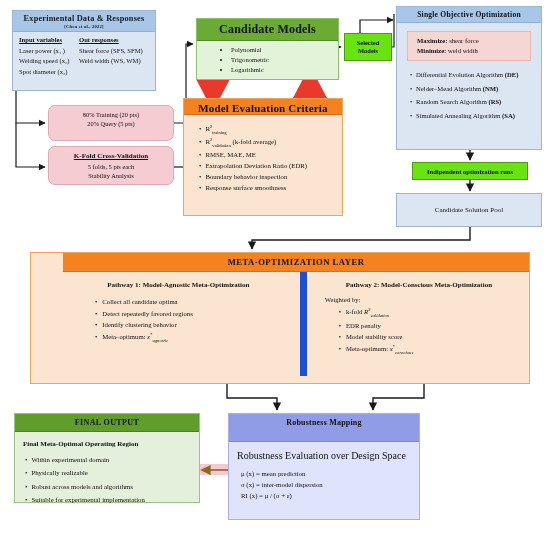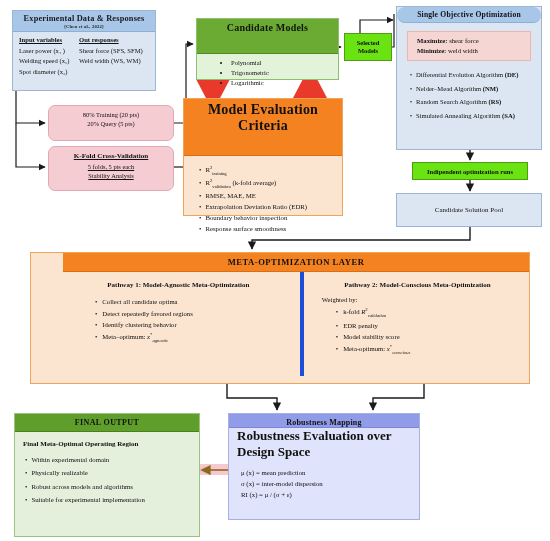--- a/index.html
+++ b/index.html
@@ -67,33 +67,33 @@
     border: 1px solid #e3a9b3;
     border-radius: 7px;
     text-align: center;
     font-size: 6.4px;
     color: #111;
     padding-top: 4px;
     line-height: 1.42;
   }
   .pink-t { font-weight: bold; text-decoration: underline; font-size: 7.1px; display:block; margin-bottom: 1px;}
   #fixed-box { left: 48px; top: 105px; width: 126px; height: 36px; }
-  #kfold-box { left: 48px; top: 146px; width: 126px; height: 45px; text-decoration: underline; }
+  #kfold-box { left: 48px; top: 146px; width: 126px; height: 39px; }
 
   
   #cand-box {
     left: 196px; top: 18px; width: 143px; height: 62px;
     background: #e2f3d9;
     border: 1px solid #8cc06a;
   }
   #cand-title {
     background: #6cab33;
     color: #101510;
-    font-size: 10px;
-    padding: 3px 0 20px;
+    font-size: 12px;
+    padding: 3px 0 3px;
     border-bottom: 1px solid #4f8a22;
   }
   .cand-list {
     margin: 0; padding: 4px 0 0 34px;
     font-size: 6.6px; color: #111; line-height: 1.55;
   }
   .cand-list li { margin: 0; }
 
   
   #sel-box {
@@ -107,43 +107,42 @@
   }
 
   
   #eval-box {
     left: 183px; top: 98px; width: 160px; height: 118px;
     background: #fce5d0;
     border: 1px solid #f0a558;
   }
   #eval-title {
     background: #f58220;
-    font-size: 14px; color: #111;
-    padding: 3px 0 21px;
+    font-size: 11px; color: #111;
+    padding: 3px 0 0;
     border-bottom: 1px solid #d96f14;
   }
   .eval-list {
     margin: 0; padding: 8px 0 0 15px;
     font-size: 6.8px; color: #111; line-height: 1.62;
     list-style: none;
   }
   .eval-list li::before { content: "\2022"; margin-right: 4px; }
 
   
   #soo-box {
     left: 396px; top: 6px; width: 146px; height: 144px;
     background: #dce6f2;
     border: 1px solid #9bb7d4;
   }
   #soo-title {
     background: #a8c6e8;
     font-size: 7.6px; color: #111;
     padding: 3px 0 3px;
     border-bottom: 1px solid #8fb0d6;
-    border-radius: 8px;
   }
   #soo-obj {
     margin: 8px 10px 0 10px;
     background: #f6d6d2;
     border: 1px solid #e9b7b0;
     padding: 4px 0 4px 9px;
     font-size: 6.7px; line-height: 1.5; color: #111;
   }
   #soo-obj b { font-weight: bold; }
   .algo-list {
@@ -179,37 +178,37 @@
   }
   #meta-title {
     background: #f58220;
     font-size: 8.6px; color: #111;
     padding: 4px 0 4px;
     letter-spacing: 0.5px;
     border-bottom: 1px solid #d96f14;
   }
   #meta-cols { display: flex; height: 104px; gap: 8px; }
   .meta-col { width: 250px; padding: 9px 12px 0 14px; box-sizing: border-box; }
-  .meta-col.right { border-left: 4px solid #1d4ed8; }
+  .meta-col.right { border-left: 7px solid #1d4ed8; }
   .meta-h {
     font-weight: bold; font-size: 7px; color: #111;
     text-align: center; margin-bottom: 7px;
   }
   .meta-sub { font-size: 6.7px; color: #111; margin: 0 0 3px 4px; }
   .meta-list {
     margin: 0; padding: 0 0 0 18px;
     font-size: 6.7px; color: #111; line-height: 1.74;
     list-style: none;
   }
   .meta-list li::before { content: "\2022"; margin-right: 5px; }
   .ital { font-style: italic; }
 
   
   #final-box {
-    left: 14px; top: 413px; width: 186px; height: 124px;
+    left: 14px; top: 413px; width: 186px; height: 90px;
     background: #e4efdc;
     border: 1px solid #9cc47e;
   }
   #final-title {
     background: #5f9e2a;
     font-size: 8px; color: #111;
     padding: 4px 0 4px;
     letter-spacing: 0.4px;
     border-bottom: 1px solid #4a7f1e;
   }
@@ -227,26 +226,26 @@
 
   
   #robust-box {
     left: 228px; top: 413px; width: 192px; height: 107px;
     background: #dfe3fb;
     border: 1px solid #a9aee4;
   }
   #robust-title {
     background: #919ce8;
     font-size: 8px; color: #111;
-    padding: 4px 0 0;
+    padding: 4px 0 14px;
     border-bottom: 1px solid #7c86d8;
   }
   #robust-sub {
-    font-weight: bold; font-size: 13px; color: #111;
-    margin: 0 0 7px 8px;
+    font-weight: normal; font-size: 10px; color: #111;
+    margin: 8px 0 7px 8px;
   }
   .robust-eq {
     font-size: 6.8px; color: #111; line-height: 1.62;
     margin-left: 12px;
   }
 
   svg.wires { position: absolute; left: 0; top: 0; width: 550px; height: 541px; pointer-events: none; }
 </style>
 </head>
 <body>

